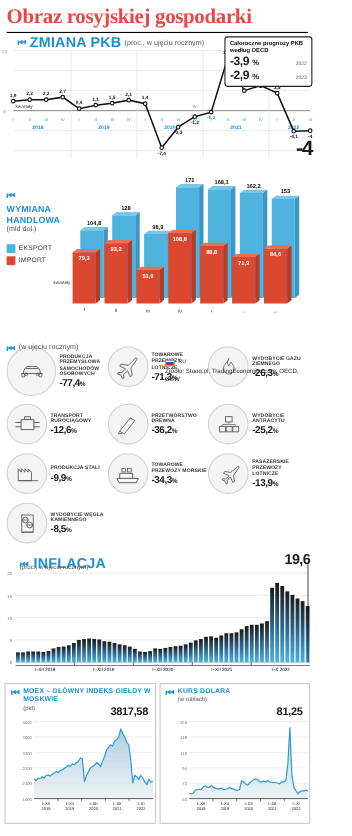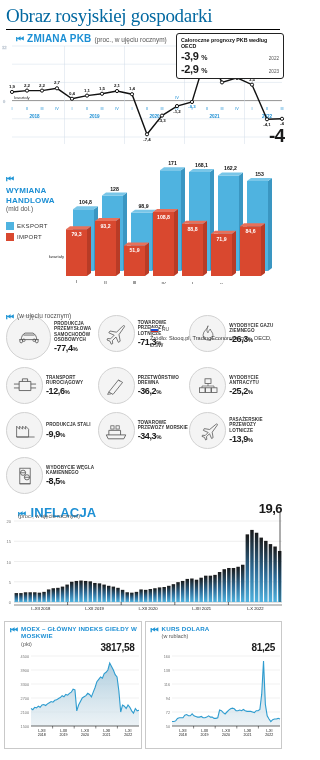--- a/index.html
+++ b/index.html
@@ -6,38 +6,38 @@
   body {
     width:286px; height:760px; background:#ffffff;
     font-family:"Liberation Sans", sans-serif;
     color:#1a1a1a; overflow:hidden; position:relative;
   }
   .page { position:relative; width:286px; height:760px; }
 
   
   .title {
     font-family:"Liberation Serif", serif;
-    font-weight:normal; font-size:19px; letter-spacing:-0.3px;
-    padding:5px 6px 2px 6px; color:#0369a1;
+    font-weight:bold; font-size:19px; letter-spacing:-0.3px;
+    padding:5px 6px 2px 6px; color:#ef4444;
   }
   .rule { height:1px; background:#000; margin:0 6px; }
   .arrow { color:#2196d6; font-size:9px; line-height:10px; font-weight:bold; }
   .sec-title {
     color:#1c8fd4; font-weight:bold; font-size:8px;
     letter-spacing:0.2px; line-height:9.5px; text-transform:uppercase;
   }
   .sec-sub { font-size:6.5px; color:#555; font-weight:normal; }
 
   
   .gdp { position:relative; height:112px; margin:2px 0 0 0; }
   .gdp .head { position:absolute; left:16px; top:2px; display:flex; align-items:center; gap:3px; }
-  .gdp .head .sec-title { font-size:10px; }
+  .gdp .head .sec-title { font-size:13px; }
   .gdp-svg { position:absolute; left:0; top:0; }
   .oecd-box {
-    position:absolute; right:2px; top:1px; width:108px; height:46px;
+    position:absolute; right:2px; top:1px; width:80px; height:46px;
     border:1px solid #222; border-radius:3px; background:#fff;
     padding:3px 4px; z-index:5;
   }
   .oecd-box .cap { font-size:5.3px; font-weight:bold; line-height:6.2px; color:#111; }
   .oecd-row { display:flex; align-items:baseline; gap:3px; margin-top:1px; }
   .oecd-val { font-size:11px; font-weight:bold; letter-spacing:-0.4px; }
   .oecd-pct { font-size:7px; font-weight:bold; }
   .oecd-yr { font-size:4.6px; color:#555; margin-left:auto; }
   .big-minus4 {
     position:absolute; right:2px; bottom:-3px;

